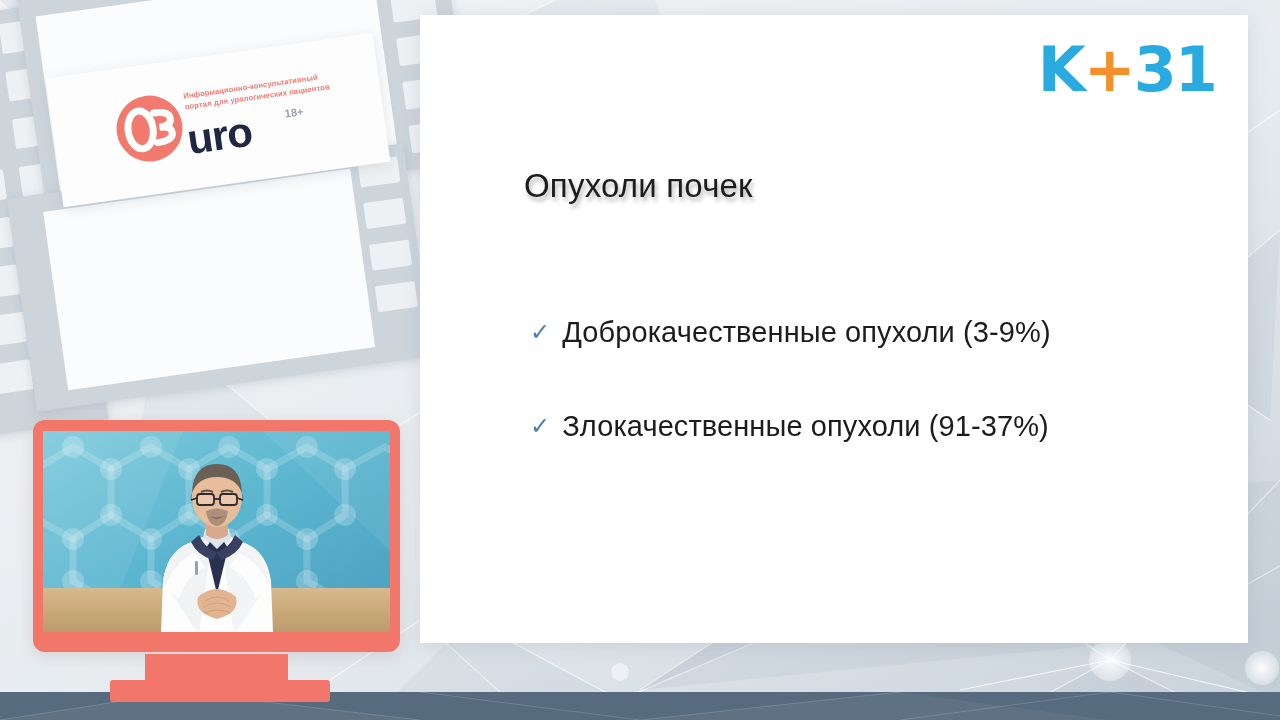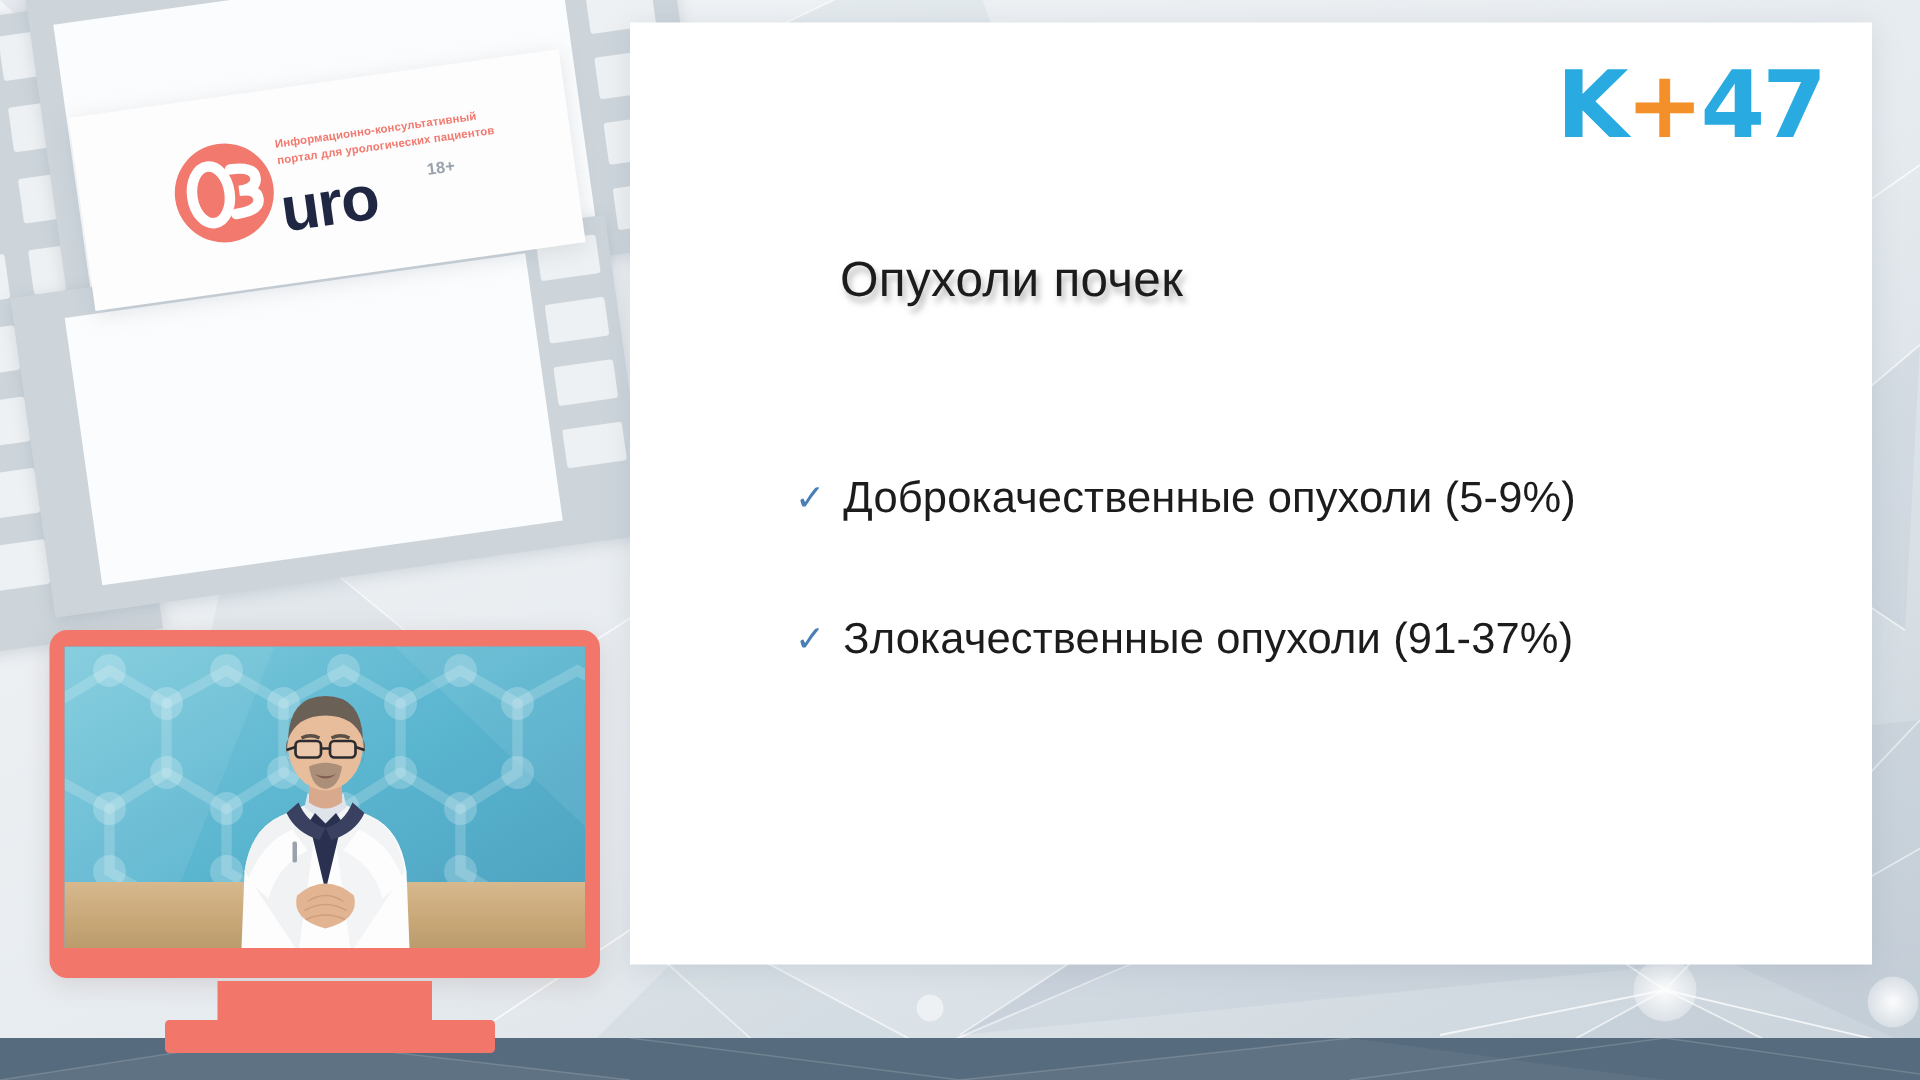--- a/index.html
+++ b/index.html
@@ -121,21 +121,20 @@
     letter-spacing:-2px; font-family:"DejaVu Sans", sans-serif;
   }
   .k31 .c { color:#29abe2; }
   .k31 .p { color:#f4902a; font-weight:700; }
 
   .slide-title {
     position:absolute; left:104px; top:152px;
     font-size:33px; color:#1c1c1c; font-weight:400;
     text-shadow:2px 4px 4px rgba(120,120,120,.55);
     letter-spacing:.2px;
-    margin-left:36px;
   }
   .bullets { position:absolute; left:110px; top:295px; width:680px; }
   .bullet {
     display:flex; align-items:flex-start; gap:12px;
     font-size:29px; color:#1c1c1c; line-height:44px; margin-bottom:50px;
     letter-spacing:.1px;
   }
   .bullet .chk {
     color:#4a7fb5; font-size:24px; line-height:44px;
     flex:0 0 auto; font-family:"DejaVu Sans", sans-serif;
@@ -359,29 +358,29 @@
           <rect x="152" y="130" width="3" height="14" rx="1.2" fill="#9aa3ad"></rect>
         </svg>
       </div>
     </div>
   </div>
   <div class="stand-neck"></div>
   <div class="stand-foot"></div>
 
   <div class="slide">
     <div class="k31">
-      <span class="c">K</span><span class="p">+</span><span class="c">47</span>
+      <span class="c">K</span><span class="p">+</span><span class="c">31</span>
     </div>
 
     <div class="slide-title">Опухоли почек</div>
 
     <div class="bullets">
       <div class="bullet">
         <span class="chk">✓</span>
-        <span>Доброкачественные опухоли (5-9%)</span>
+        <span>Доброкачественные опухоли (3-9%)</span>
       </div>
       <div class="bullet">
         <span class="chk">✓</span>
         <span>Злокачественные опухоли (91-37%)</span>
       </div>
     </div>
   </div>
 
 </div>
 

